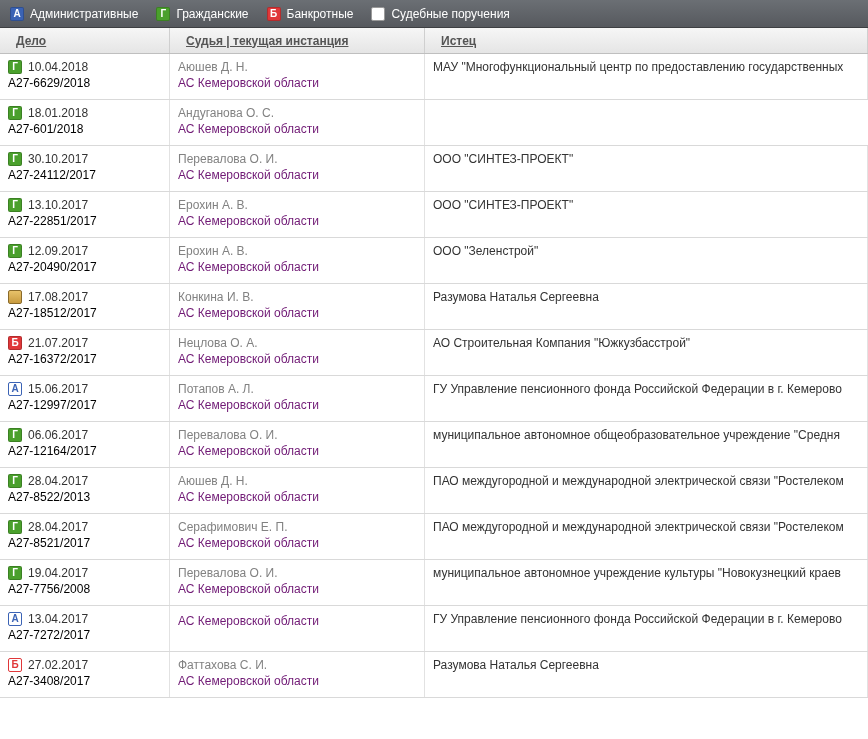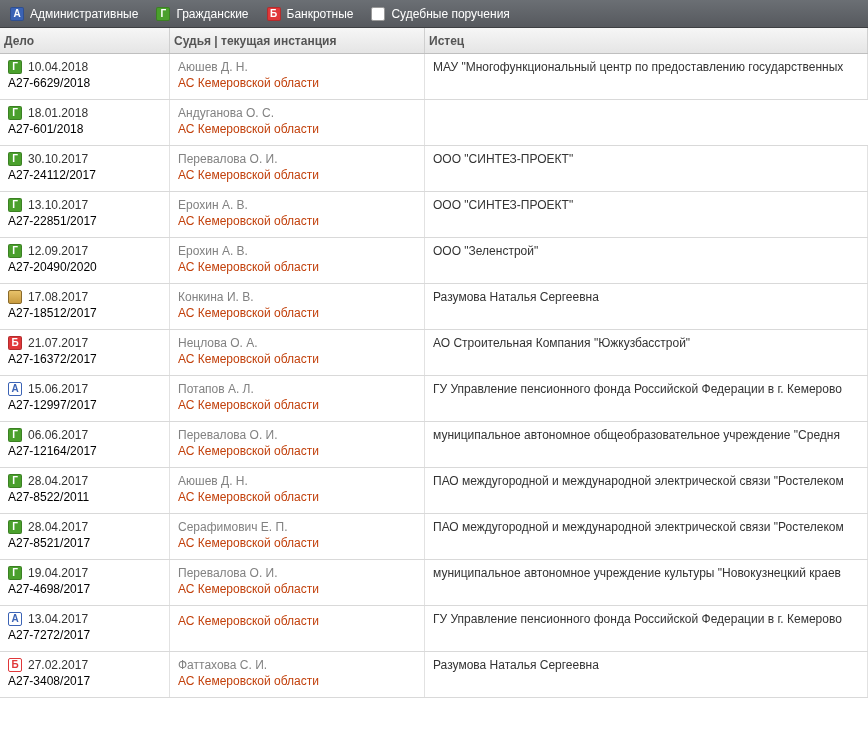--- a/index.html
+++ b/index.html
@@ -59,22 +59,23 @@
     height: 26px;
     background: linear-gradient(#f6f6f6, #e5e5e5);
     border-bottom: 1px solid #bfbfbf;
     color: #555;
     font-weight: bold;
     font-size: 12px;
   }
   .header-row > div {
     display: flex;
     align-items: center;
-    padding: 0 4px;
+    padding: 0 16px;
     border-right: 1px solid #cfcfcf;
+    text-decoration: underline;
   }
   .col-case   { width: 170px; }
   .col-judge  { width: 255px; }
   .col-plaint { flex: 1; }
 
   .tbody {
     height: calc(739px - 28px - 26px);
     overflow: hidden;
   }
   .row {
@@ -84,21 +85,21 @@
   }
   .row > div {
     padding: 6px 8px 8px 8px;
     border-right: 1px solid #e2e2e2;
     overflow: hidden;
     white-space: nowrap;
     text-overflow: clip;
   }
   .row .col-plaint { color: #333; }
   .row .col-judge  { color: #828282; }
-  .row .court-line { color: #c2410c; margin-top: 2px; }
+  .row .court-line { color: #701a75; margin-top: 2px; }
 
   .case-top {
     display: flex;
     align-items: center;
     gap: 6px;
     color: #333;
   }
   .case-link {
     color: #000000;
     text-decoration: none;
@@ -175,21 +176,21 @@
       <div class="col-judge">
         <div>Ерохин А. В.</div>
         <div class="court-line">АС Кемеровской области</div>
       </div>
       <div class="col-plaint">ООО "СИНТЕЗ-ПРОЕКТ"</div>
     </div>
     <div class="row">
       <div class="col-case"><div class="case-top">
           <span class="icon-box ic-g">Г</span>
           <span>12.09.2017</span>
-        </div><a href="#" class="case-link">А27-20490/2020</a></div>
+        </div><a href="#" class="case-link">А27-20490/2017</a></div>
       <div class="col-judge">
         <div>Ерохин А. В.</div>
         <div class="court-line">АС Кемеровской области</div>
       </div>
       <div class="col-plaint">ООО "Зеленстрой"</div>
     </div>
     <div class="row">
       <div class="col-case"><div class="case-top">
           <span class="icon-box ic-archive"></span>
           <span>17.08.2017</span>
@@ -230,21 +231,21 @@
       <div class="col-judge">
         <div>Перевалова О. И.</div>
         <div class="court-line">АС Кемеровской области</div>
       </div>
       <div class="col-plaint">муниципальное автономное общеобразовательное учреждение "Средня</div>
     </div>
     <div class="row">
       <div class="col-case"><div class="case-top">
           <span class="icon-box ic-g">Г</span>
           <span>28.04.2017</span>
-        </div><a href="#" class="case-link">А27-8522/2011</a></div>
+        </div><a href="#" class="case-link">А27-8522/2013</a></div>
       <div class="col-judge">
         <div>Аюшев Д. Н.</div>
         <div class="court-line">АС Кемеровской области</div>
       </div>
       <div class="col-plaint">ПАО междугородной и международной электрической связи "Ростелеком</div>
     </div>
     <div class="row">
       <div class="col-case"><div class="case-top">
           <span class="icon-box ic-g">Г</span>
           <span>28.04.2017</span>
@@ -252,21 +253,21 @@
       <div class="col-judge">
         <div>Серафимович Е. П.</div>
         <div class="court-line">АС Кемеровской области</div>
       </div>
       <div class="col-plaint">ПАО междугородной и международной электрической связи "Ростелеком</div>
     </div>
     <div class="row">
       <div class="col-case"><div class="case-top">
           <span class="icon-box ic-g">Г</span>
           <span>19.04.2017</span>
-        </div><a href="#" class="case-link">А27-4698/2017</a></div>
+        </div><a href="#" class="case-link">А27-7756/2008</a></div>
       <div class="col-judge">
         <div>Перевалова О. И.</div>
         <div class="court-line">АС Кемеровской области</div>
       </div>
       <div class="col-plaint">муниципальное автономное учреждение культуры "Новокузнецкий краев</div>
     </div>
     <div class="row">
       <div class="col-case"><div class="case-top">
           <span class="icon-box ic-outline blue">А</span>
           <span>13.04.2017</span>

